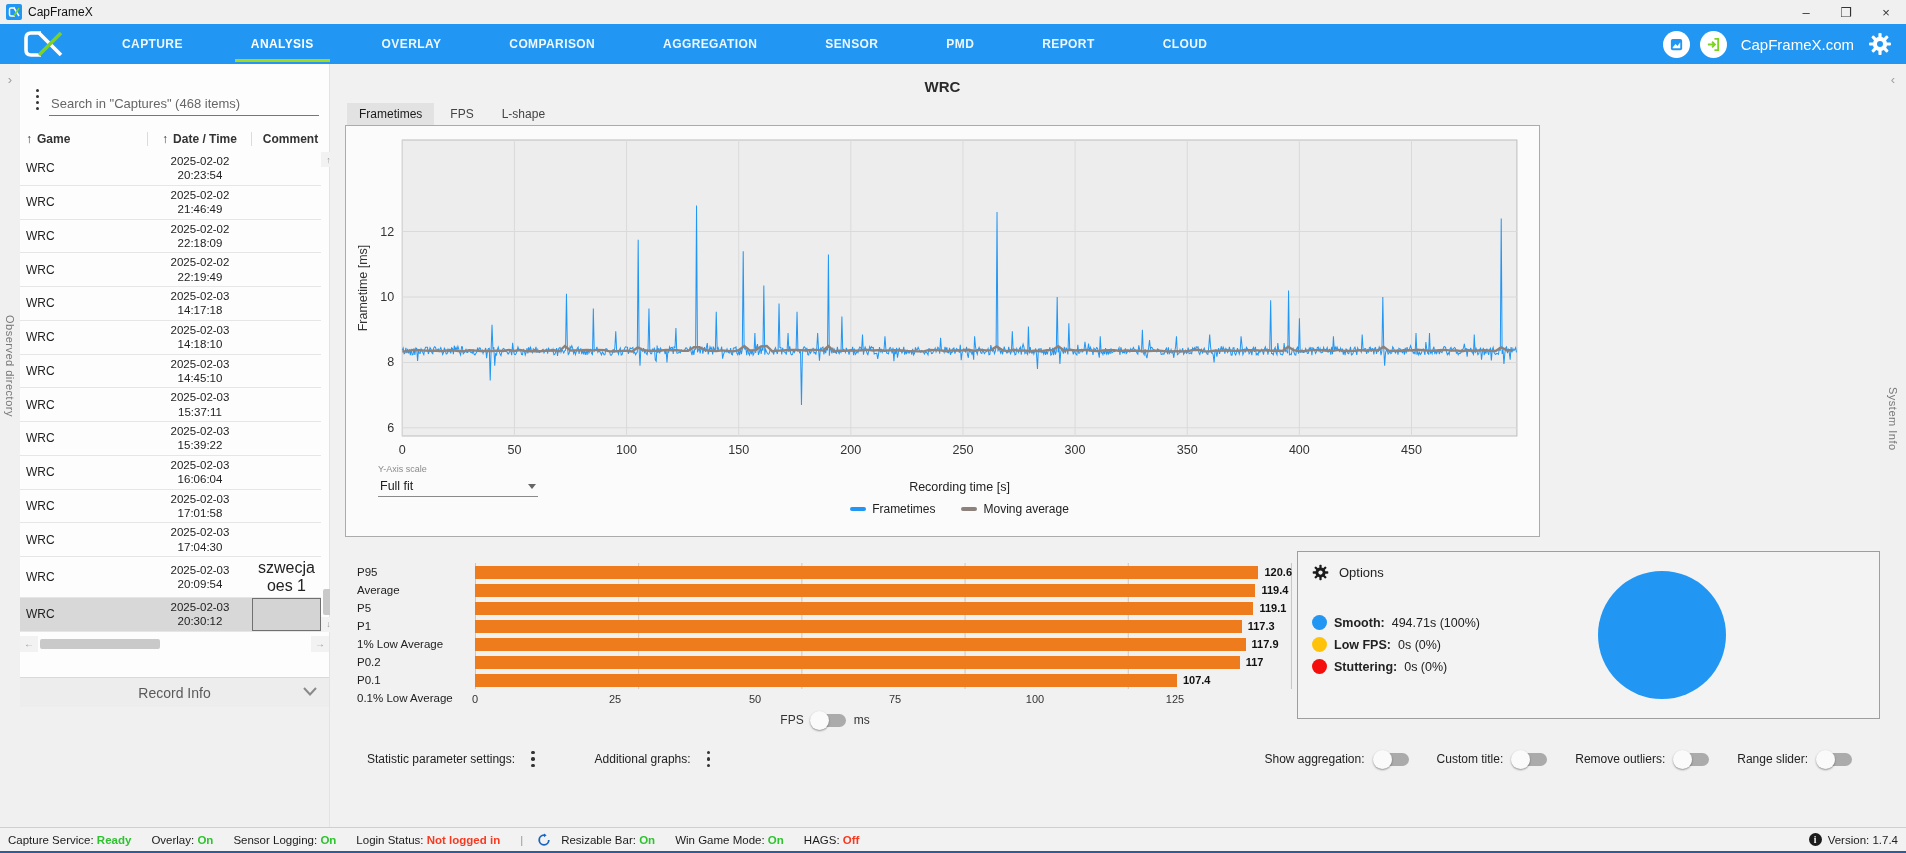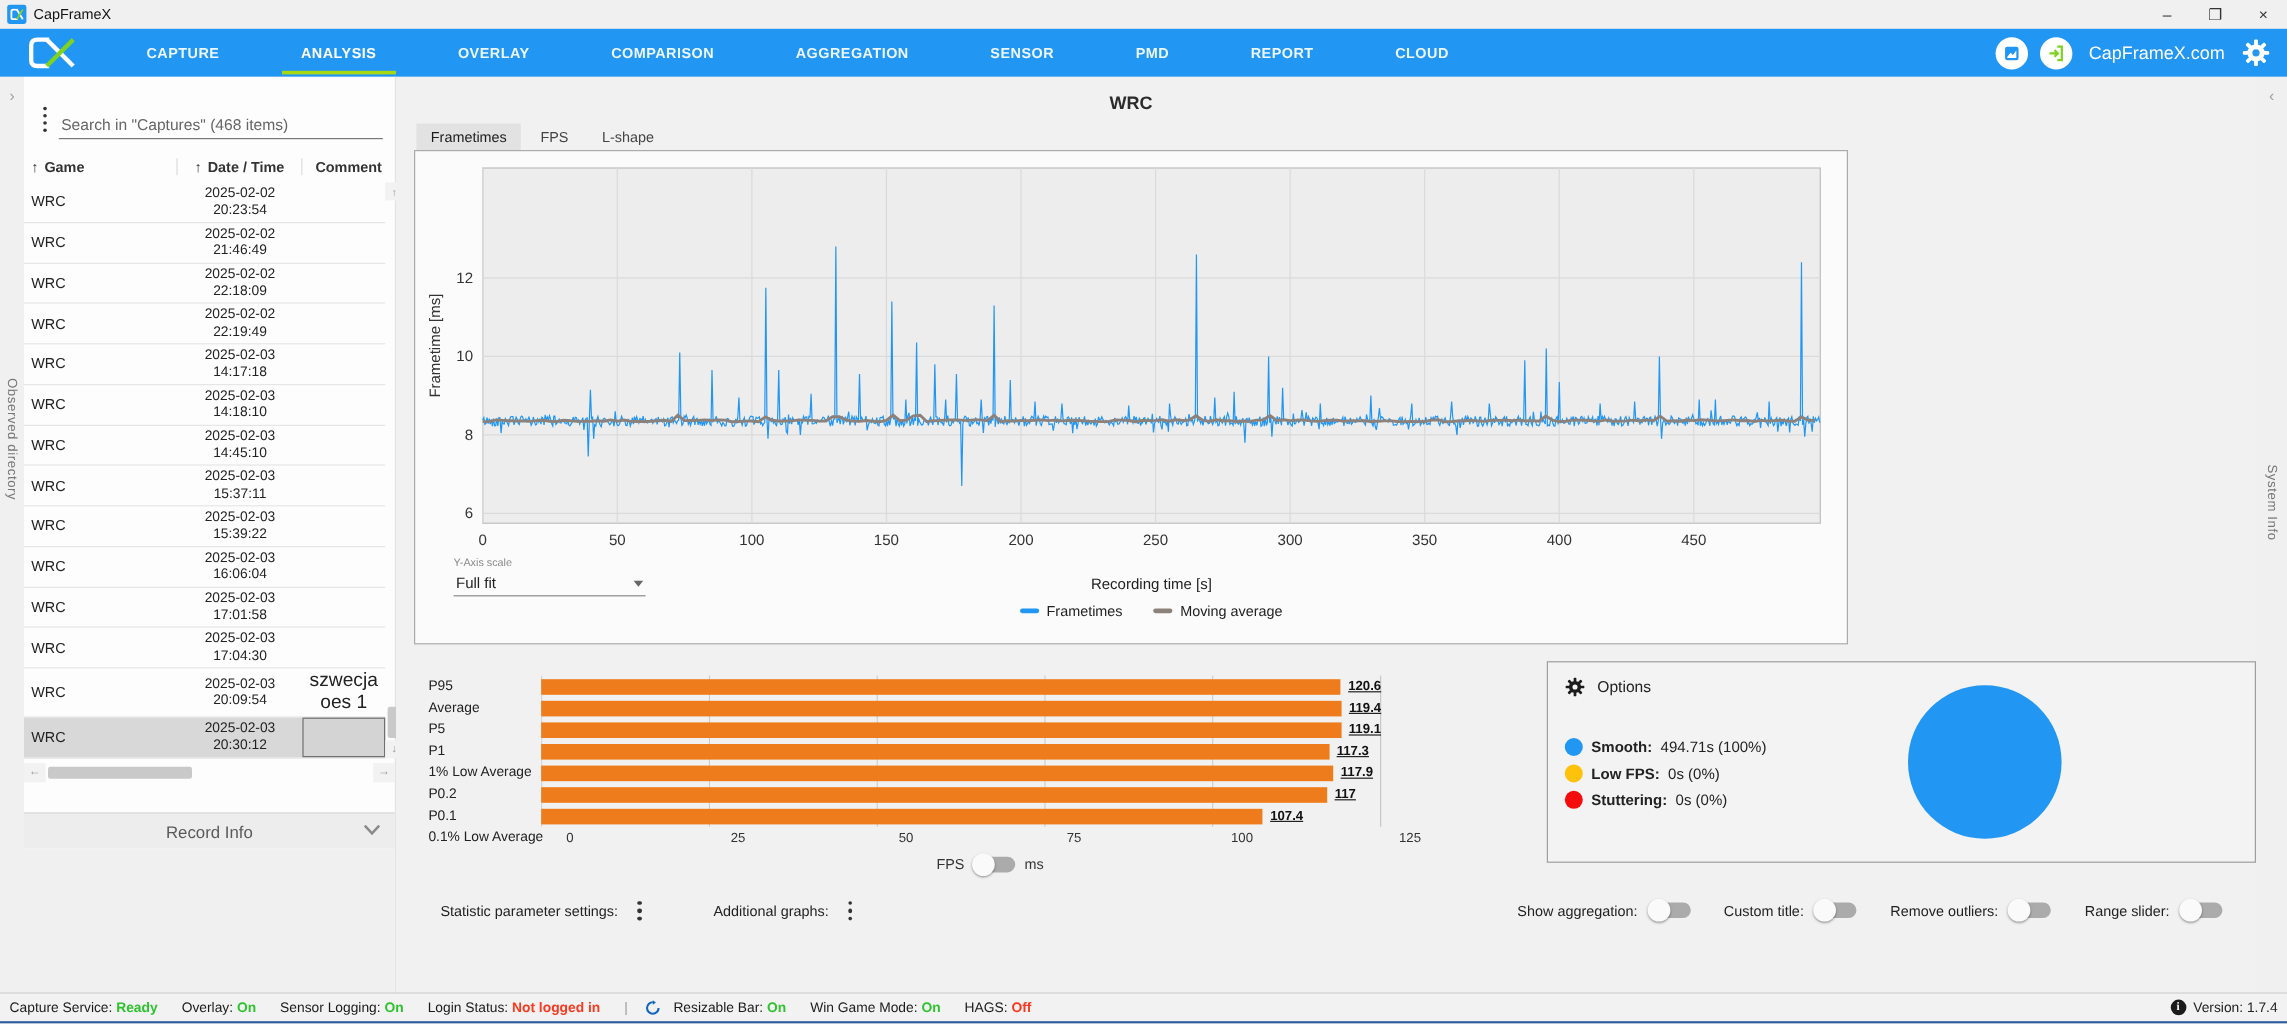--- a/index.html
+++ b/index.html
@@ -100,21 +100,21 @@
   .caret-down { width:0; height:0; border-left:4px solid transparent; border-right:4px solid transparent; border-top:5px solid #666; }
   .xlabel-block { position:absolute; left:48px; right:14px; top:0; text-align:center;margin-top:16px; }
   .xlabel-block .xl { font-size:12.5px; color:#222; margin-top:2px; }
   .legend-row { display:flex; justify-content:center; gap:26px; margin-top:8px; }
   .legend-item { display:flex; align-items:center; gap:6px; font-size:12px; color:#222; }
   .legend-dash { width:16px; height:4px; border-radius:2px; }
 
   
   .bottom-row { display:flex; margin-top:14px; }
   .bars-panel { width:936px; padding:12px 0 0 12px; }
-  .bars-plot { position:relative; margin-left:94px; width:700px;text-decoration:underline; }
+  .bars-plot { position:relative; margin-left:118px; width:817px; }
   .bars-grid { position:absolute; inset:0; background:linear-gradient(to right,#C8C8C8 1px,transparent 1px);
     background-size:20% 100%; border-right:1px solid #C8C8C8; pointer-events:none; }
   .bar-row { display:flex; align-items:center; height:18px; position:relative; }
   .bar-lbl-col { position:absolute; left:12px; top:12px; width:104px; }
   .bar-lbl-col div { height:18px; display:flex; align-items:center; font-size:11.5px; color:#222; }
   .bar { height:13px; background:#EE7C1C; }
   .bar-val { font-size:11px; font-weight:bold; color:#111; margin-left:6px; white-space:nowrap; }
   .bar-axis { position:relative; height:16px; margin:4px 0 0 118px; width:700px; }
   .bar-axis span { position:absolute; transform:translateX(-50%); font-size:11px; color:#333; }
   .unit-toggle-row { margin-left:118px; width:700px; display:flex; align-items:center; justify-content:center;
@@ -135,21 +135,21 @@
   .st-item b { font-weight:bold; }
   .pie { position:absolute; left:300px; top:50%; transform:translateY(-50%); width:128px; height:128px; border-radius:50%; }
 
   
   .settings-row { display:flex; align-items:center; margin-top:14px; height:36px; padding-right:28px; }
   .set-group { display:flex; align-items:center; gap:12px; font-size:12px; color:#222; }
   .set-group .kebab { padding:0 4px; cursor:pointer; }
   .set-group .kebab i { width:3.5px; height:3.5px; }
   .sr-left { margin-left:22px; display:flex; gap:56px; }
   .sr-right { margin-left:auto; display:flex; gap:28px; align-items:center; }
-  .tgl-group { display:flex; align-items:flex-start; gap:10px; font-size:12px; color:#222; }
+  .tgl-group { display:flex; align-items:flex-end; gap:10px; font-size:12px; color:#222; }
 
   
   .statusbar { height:26px; flex:none; background:#F2F2F2; border-top:1px solid #CFCFCF; display:flex;
     align-items:center; font-size:11.5px; padding:0 8px 2px 8px; position:relative; }
   .statusbar::after { content:""; position:absolute; left:0; right:0; bottom:0; height:2px; background:#2D5C9E; }
   .sb-item { margin-right:20px; white-space:nowrap; color:#1b1b1b; }
   .sb-val { font-weight:bold; }
   .sb-sep { color:#999; margin-right:14px; }
   .sb-refresh { margin-right:10px; display:flex; align-items:center; cursor:pointer; }
   .sb-right { margin-left:auto; display:flex; align-items:center; gap:6px; }

